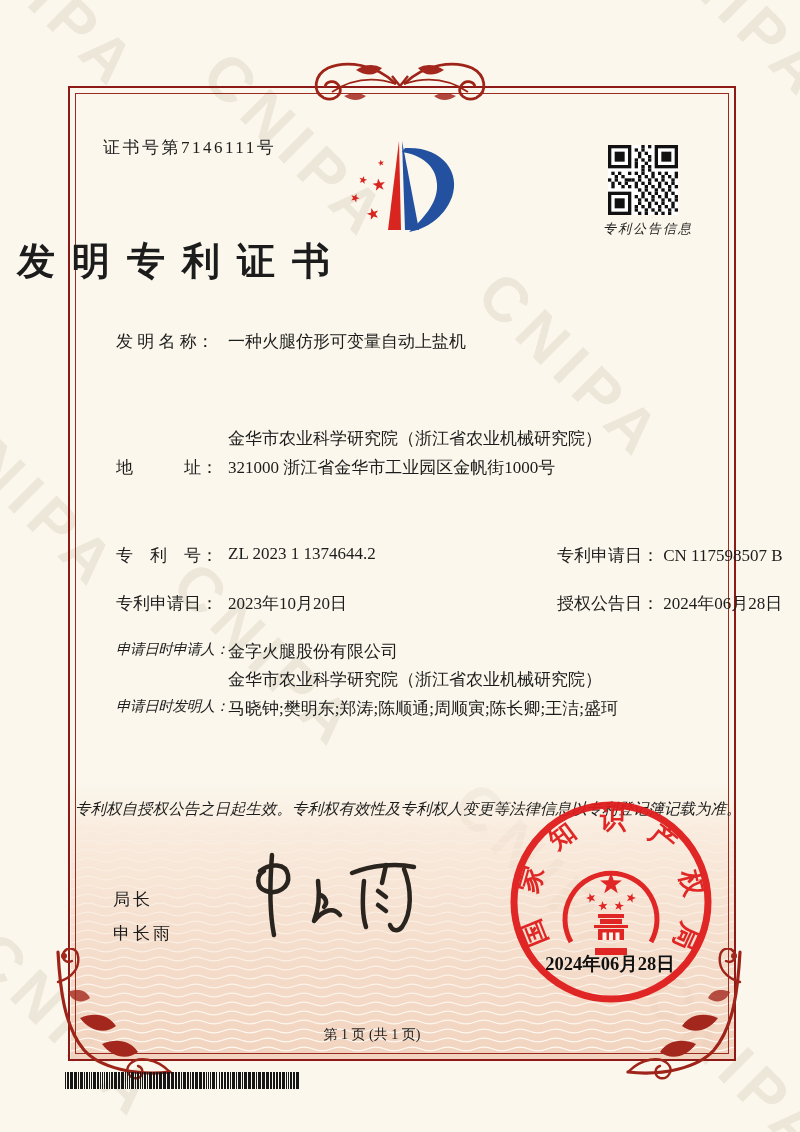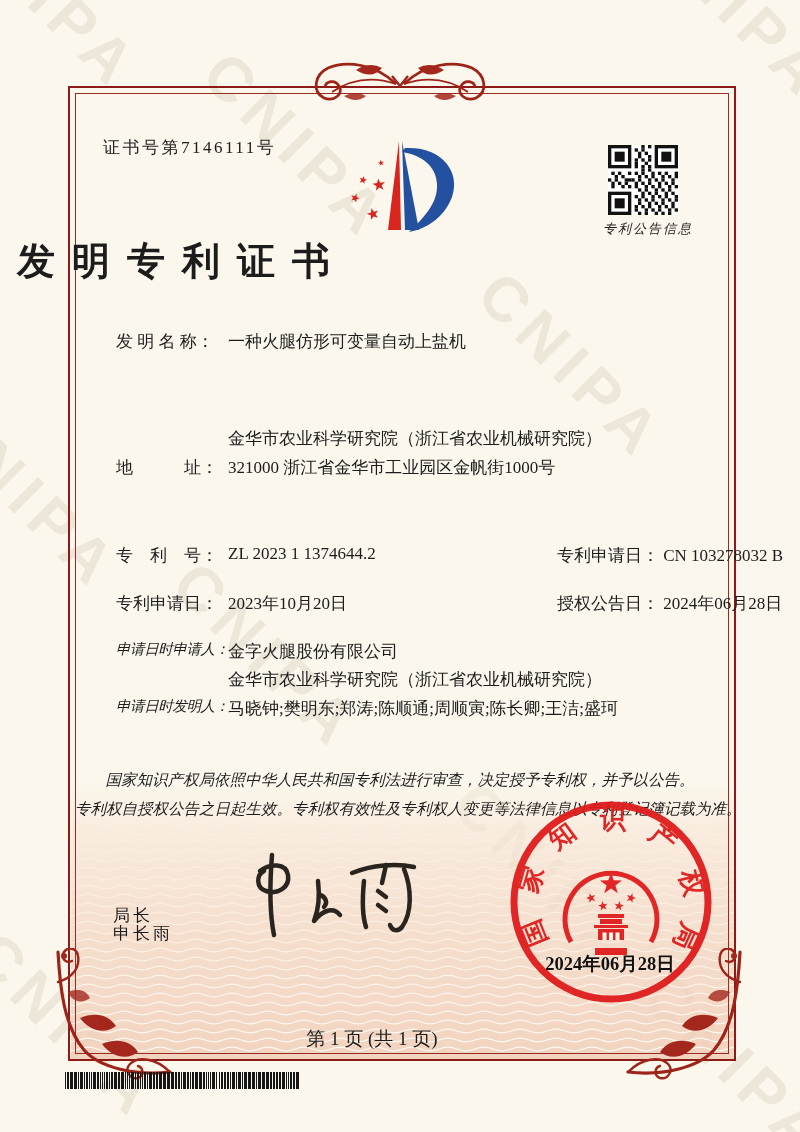--- a/index.html
+++ b/index.html
@@ -26,27 +26,27 @@
   .qr-label{position:absolute;left:592px;top:220px;width:112px;text-align:center;
             font-size:13px;font-style:italic;letter-spacing:2px;z-index:4;}
   .doc-title{position:absolute;left:0;top:236px;width:800px;text-align:left;
              font-size:38px;font-weight:700;letter-spacing:17px;text-indent:17px;z-index:4;}
   .row{position:absolute;left:105px;width:620px;font-size:17px;z-index:4;white-space:nowrap;}
   .lb{display:inline-block;width:112px;vertical-align:top;margin-left:11px;}
   .lb.small{font-size:14.6px;letter-spacing:-0.5px;font-style:italic;}
   .g-right{position:absolute;left:452px;top:0;}
   .legal{position:absolute;left:75px;width:650px;text-align:center;font-size:15.5px;
          font-style:italic;z-index:4;white-space:nowrap;}
-  .sign-title{position:absolute;left:113px;top:888px;font-size:17px;letter-spacing:3px;z-index:4;margin-top:16px;}
+  .sign-title{position:absolute;left:113px;top:888px;font-size:17px;letter-spacing:3px;z-index:4;}
   .sign-name{position:absolute;left:113px;top:922px;font-size:17px;letter-spacing:3px;z-index:4;}
   .signature{position:absolute;left:232px;top:843px;z-index:4;}
   .seal{position:absolute;left:506px;top:797px;z-index:5;opacity:.95;}
   .seal-date{position:absolute;left:535px;top:951px;width:150px;text-align:center;
              font-size:18.5px;font-weight:700;color:#111;z-index:6;}
-  .page-no{position:absolute;left:0;top:1026px;width:744px;text-align:center;font-size:19px;z-index:4;}
+  .page-no{position:absolute;left:0;top:1026px;width:744px;text-align:center;font-size:14px;z-index:4;}
   .barcode{position:absolute;left:65px;top:1072px;z-index:4;}
 </style>
 </head>
 <body>
 
 <svg width="0" height="0" style="position:absolute" aria-hidden="true">
   <defs>
     <path id="star" d="M0,-10 L2.35,-3.24 L9.51,-3.09 L3.80,1.24 L5.88,8.09 L0,4 L-5.88,8.09 L-3.80,1.24 L-9.51,-3.09 L-2.35,-3.24 Z"></path>
     <g id="flourish">
       <path d="M8,4 C10,40 14,78 34,102 C50,120 86,128 120,124" fill="none" stroke-width="3.2"></path>
@@ -281,38 +281,37 @@
   </div>
   <div class="row" style="top:427px">
     <span class="lb"></span><span>金华市农业科学研究院（浙江省农业机械研究院）</span>
   </div>
   <div class="row" style="top:456px">
     <span class="lb">地　　　址：</span><span>321000 浙江省金华市工业园区金帆街1000号</span>
   </div>
 
   <div class="row" style="top:544px">
     <span class="lb">专　利　号：</span><span>ZL 2023 1 1374644.2</span>
-    <span class="g-right"><span>专利申请日：</span> <span>CN 103278032 B</span></span>
+    <span class="g-right"><span>专利申请日：</span> <span>CN 117598507 B</span></span>
   </div>
   <div class="row" style="top:592px">
     <span class="lb">专利申请日：</span><span>2023年10月20日</span>
     <span class="g-right"><span>授权公告日：</span> <span>2024年06月28日</span></span>
   </div>
 
   <div class="row" style="top:640px">
     <span class="lb small">申请日时申请人：</span><span>金字火腿股份有限公司</span>
   </div>
   <div class="row" style="top:668px">
     <span class="lb"></span><span>金华市农业科学研究院（浙江省农业机械研究院）</span>
   </div>
   <div class="row" style="top:697px">
     <span class="lb small">申请日时发明人：</span><span>马晓钟;樊明东;郑涛;陈顺通;周顺寅;陈长卿;王洁;盛珂</span>
   </div>
 
-  <div class="legal" style="top:770px">国家知识产权局依照中华人民共和国专利法进行审查，决定授予专利权，并予以公告。</div>
   <div class="legal" style="top:799px">专利权自授权公告之日起生效。专利权有效性及专利权人变更等法律信息以专利登记簿记载为准。</div>
 
   <div class="sign-title">局长</div>
   <div class="sign-name">申长雨</div>
   <svg class="signature" width="210" height="110" viewBox="0 0 210 110">
     <g fill="none" stroke="#2a241e" stroke-width="4.5" stroke-linecap="round" stroke-linejoin="round">
       <path d="M28,28 c10,-8 26,-8 28,4 c2,12 -10,20 -22,16 c-10,-3 -10,-16 -2,-20"></path>
       <path d="M40,12 c-2,25 -3,55 2,80"></path>
       <path d="M88,52 c6,2 8,8 4,12"></path>
       <path d="M86,38 c2,16 0,30 -4,40 c10,-12 20,-14 26,-6"></path>

